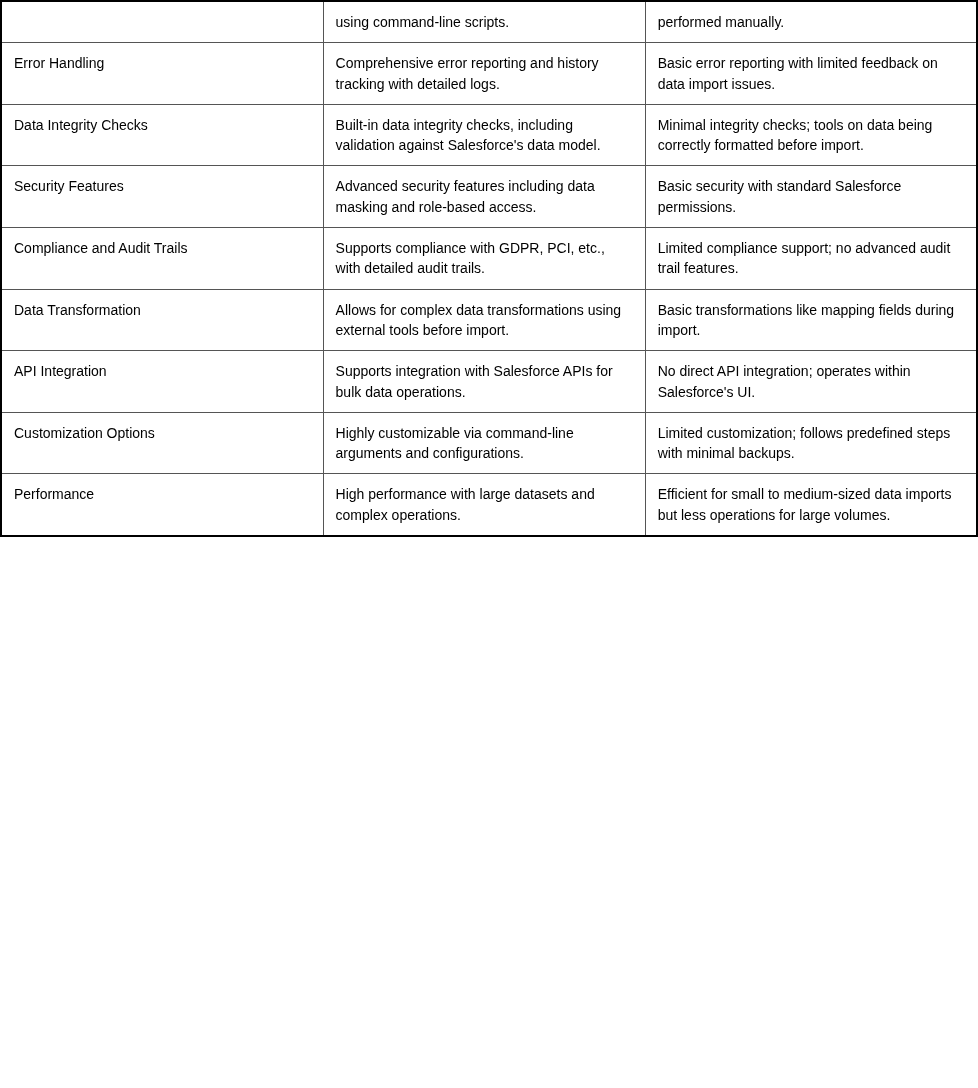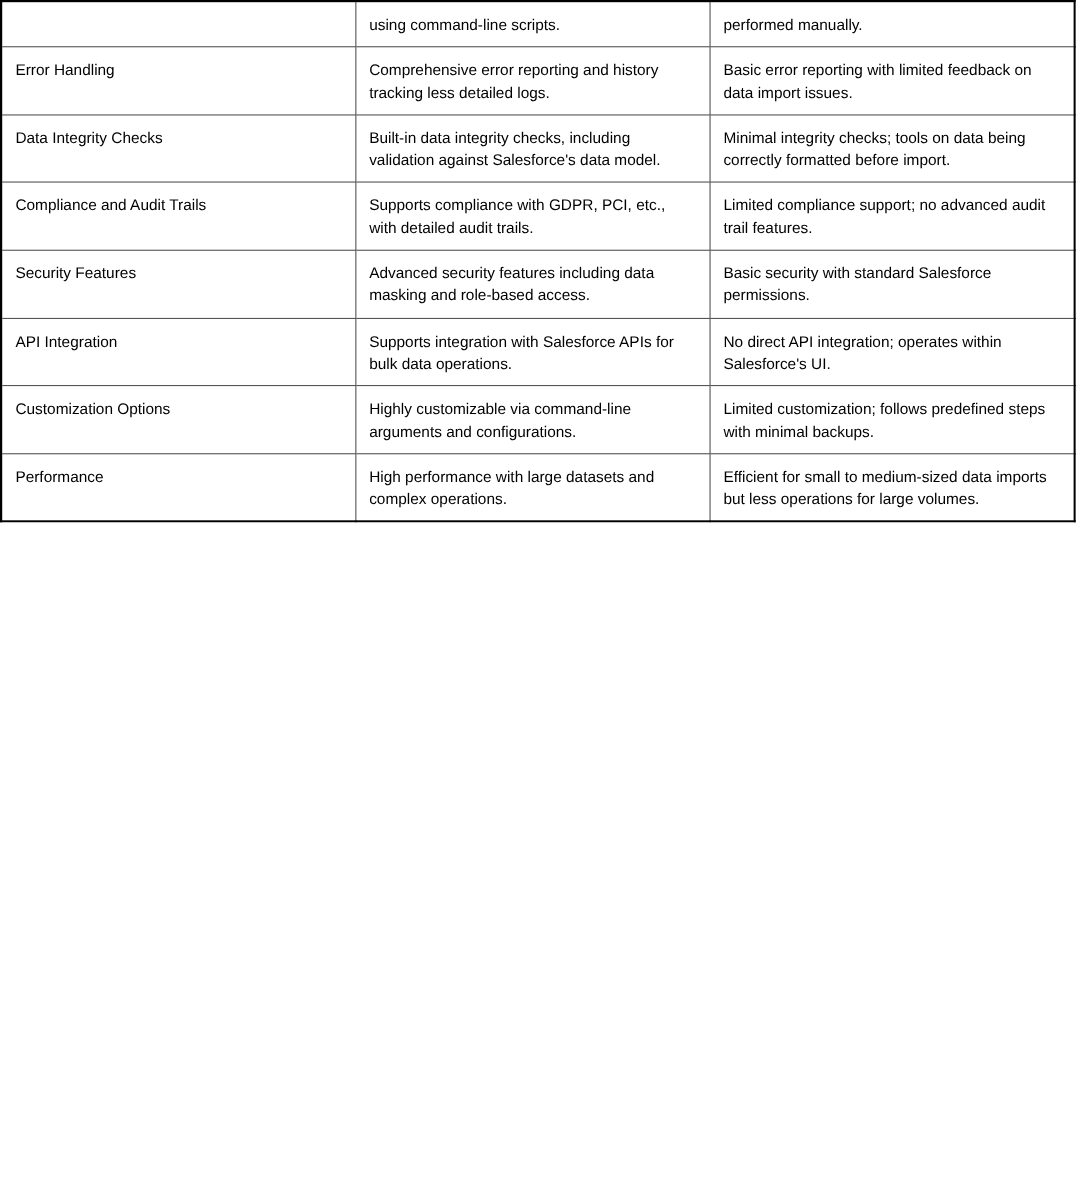--- a/index.html
+++ b/index.html
@@ -56,37 +56,42 @@
 <div class="table-container">
   <table>
     <tbody id="table-body">
     <tr>
           <td class="col-feature"></td>
           <td class="col-tool1">using command-line scripts.</td>
           <td class="col-tool2">performed manually.</td>
         </tr>
         <tr>
           <td class="col-feature">Error Handling</td>
-          <td class="col-tool1">Comprehensive error reporting and history tracking less detailed logs.</td>
+          <td class="col-tool1">Comprehensive error reporting and history tracking with detailed logs.</td>
           <td class="col-tool2">Basic error reporting with limited feedback on data import issues.</td>
         </tr>
         <tr>
           <td class="col-feature">Data Integrity Checks</td>
           <td class="col-tool1">Built-in data integrity checks, including validation against Salesforce's data model.</td>
           <td class="col-tool2">Minimal integrity checks; tools on data being correctly formatted before import.</td>
         </tr>
         <tr>
+          <td class="col-feature">Security Features</td>
+          <td class="col-tool1">Advanced security features including data masking and role-based access.</td>
+          <td class="col-tool2">Basic security with standard Salesforce permissions.</td>
+        </tr>
+        <tr>
           <td class="col-feature">Compliance and Audit Trails</td>
           <td class="col-tool1">Supports compliance with GDPR, PCI, etc., with detailed audit trails.</td>
           <td class="col-tool2">Limited compliance support; no advanced audit trail features.</td>
         </tr>
         <tr>
-          <td class="col-feature">Security Features</td>
-          <td class="col-tool1">Advanced security features including data masking and role-based access.</td>
-          <td class="col-tool2">Basic security with standard Salesforce permissions.</td>
+          <td class="col-feature">Data Transformation</td>
+          <td class="col-tool1">Allows for complex data transformations using external tools before import.</td>
+          <td class="col-tool2">Basic transformations like mapping fields during import.</td>
         </tr>
         <tr>
           <td class="col-feature">API Integration</td>
           <td class="col-tool1">Supports integration with Salesforce APIs for bulk data operations.</td>
           <td class="col-tool2">No direct API integration; operates within Salesforce's UI.</td>
         </tr>
         <tr>
           <td class="col-feature">Customization Options</td>
           <td class="col-tool1">Highly customizable via command-line arguments and configurations.</td>
           <td class="col-tool2">Limited customization; follows predefined steps with minimal backups.</td>

